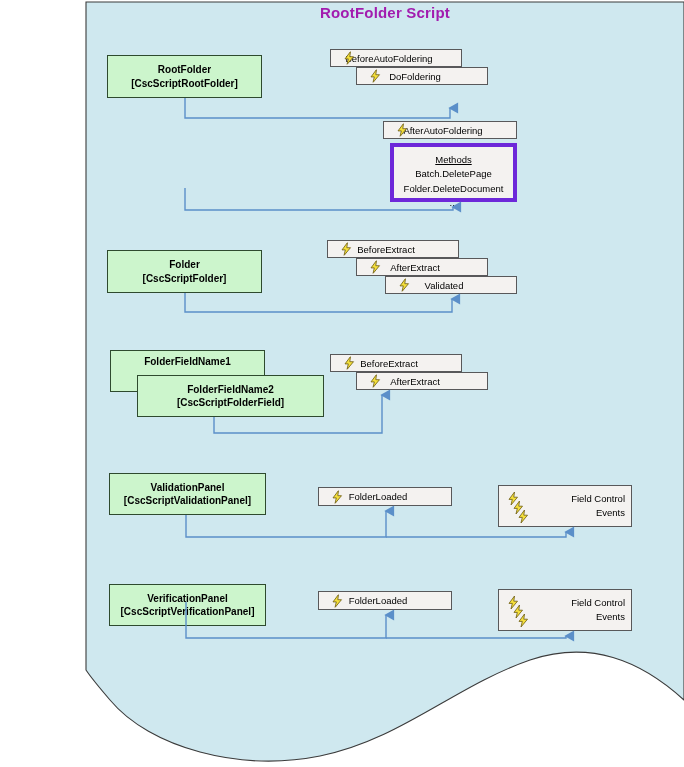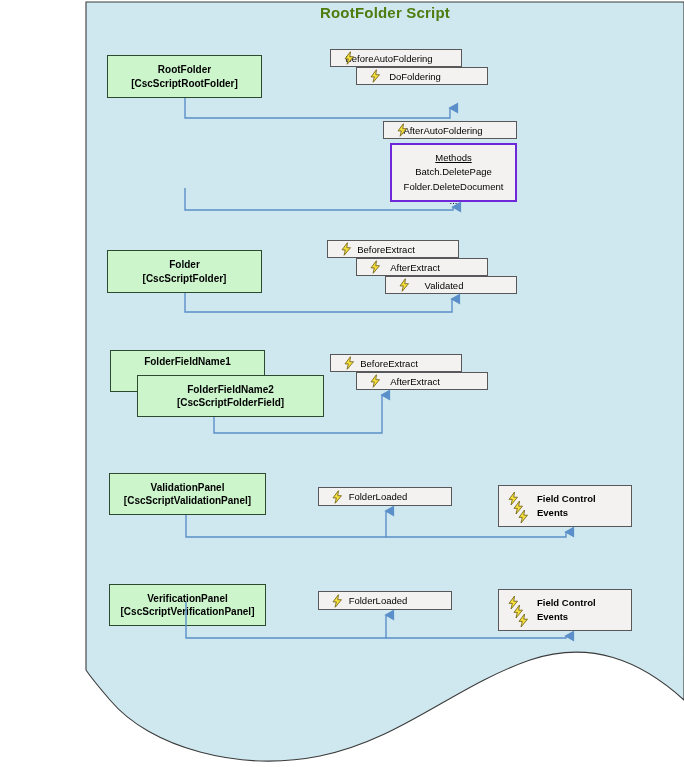--- a/index.html
+++ b/index.html
@@ -38,21 +38,21 @@
 
   
   .page-title {
     position: absolute;
     left: 86px;
     top: 4px;
     width: 598px;
     text-align: center;
     font-size: 15px;
     font-weight: bold;
-    color: #4d7c0f;
+    color: #a21caf;
     letter-spacing: 0.2px;
   }
 
   
   .script-box {
     position: absolute;
     background: #ccf5cc;
     border: 1px solid #2e4a2e;
     box-sizing: border-box;
     display: flex;
@@ -96,21 +96,21 @@
     position: absolute;
     left: 13px;
     top: 50%;
     transform: translateY(-50%);
   }
 
   
   .methods-box {
     position: absolute;
     background: #f4f2f0;
-    border: 2px solid #6d28d9;
+    border: 4px solid #6d28d9;
     box-sizing: border-box;
     font-size: 9.5px;
     color: #000;
     text-align: center;
     padding-top: 6px;
     line-height: 1.5;
   }
   .methods-box .m-head {
     text-decoration: underline;
   }
@@ -123,23 +123,22 @@
     box-sizing: border-box;
     font-size: 9.5px;
     color: #000;
   }
   .fce-box .fce-label {
     position: absolute;
     left: 38px;
     right: 6px;
     top: 50%;
     transform: translateY(-50%);
-    text-align: left;
+    text-align: right;
     line-height: 1.45;
-    font-weight: bold;
   }
 
   .conn-layer {
     position: absolute;
     left: 0; top: 0;
     width: 684px; height: 767px;
     pointer-events: none;
   }
 </style>
 </head>

